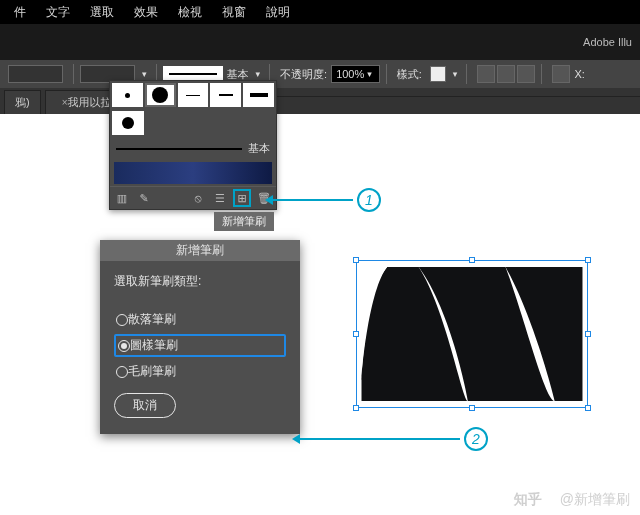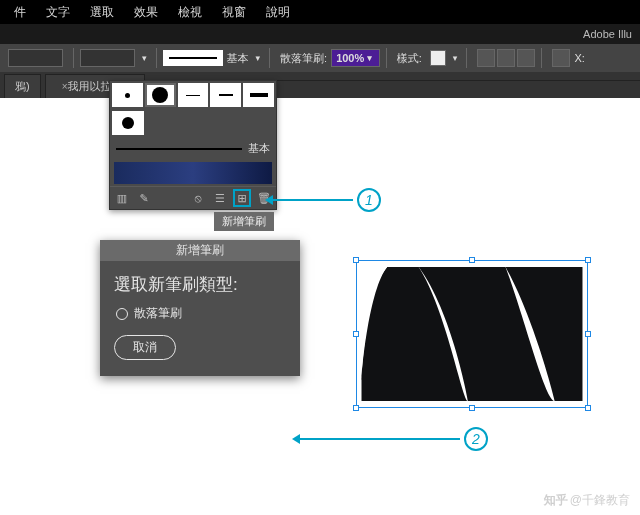--- a/index.html
+++ b/index.html
@@ -3,31 +3,31 @@
 <meta charset="utf-8">
 <style>
 *{box-sizing:border-box;margin:0;padding:0;font-family:"Microsoft JhengHei","PingFang TC",sans-serif;}
 body{width:640px;height:515px;background:#fff;overflow:hidden;position:relative;}
 
 
 .menubar{height:24px;background:#000;color:#d9d9d9;display:flex;align-items:center;font-size:12px;padding:0 4px;}
 .menubar span{margin:0 10px;}
 
 
-.appbar{height:20px;background:#1a1a1a;color:#bbb;font-size:11px;display:flex;justify-content:flex-end;align-items:center;padding-right:8px;padding-left:17px;}
+.appbar{height:36px;background:#1a1a1a;color:#bbb;font-size:11px;display:flex;justify-content:flex-end;align-items:center;padding-right:8px;padding-left:17px;}
 
 
 .ctrlbar{height:28px;background:#444;display:flex;align-items:center;color:#ddd;font-size:11px;padding:0 8px;overflow:hidden;white-space:nowrap;}
 .ctrlbar .sq{width:55px;height:18px;background:#333;border:1px solid #666;margin-right:4px;}
 .ctrlbar .divider{width:1px;height:20px;background:#666;margin:0 6px;}
 .ctrlbar .stroke-swatch{width:60px;height:16px;background:#fff;position:relative;display:inline-flex;align-items:center;justify-content:center;}
 .ctrlbar .stroke-swatch::after{content:"";display:block;width:48px;height:2px;background:#000;}
 .ctrlbar .label{margin:0 4px;}
 .ctrlbar .chev{font-size:9px;margin:0 3px;}
-.ctrlbar .opfield{background:#4c1d95;border:1px solid #666;padding:2px 4px;display:inline-flex;align-items:center;font-weight:bold;}
+.ctrlbar .opfield{background:#000000;border:1px solid #666;padding:2px 4px;display:inline-flex;align-items:center;}
 .ctrlbar .stylesw{width:16px;height:16px;background:#eee;border:1px solid #666;margin:0 4px;}
 .ctrlbar .iconcluster{display:flex;gap:2px;margin-left:4px;}
 .ctrlbar .iconcluster i{width:18px;height:18px;background:#555;border:1px solid #666;display:inline-block;}
 
 
 .tabbar{height:26px;background:#333;display:flex;align-items:flex-end;color:#ccc;font-size:11px;}
 .tabbar .tab{background:#3c3c3c;height:24px;padding:0 10px;display:flex;align-items:center;border:1px solid #222;border-bottom:none;margin-left:4px;}
 .tabbar .tab .x{margin-left:6px;font-size:10px;color:#aaa;}
 .tabbar .ruler{flex:1;height:18px;background:#333;border-top:1px solid #222;border-left:1px solid #222;}
 
@@ -50,41 +50,41 @@
 .brushes .footer{display:flex;justify-content:flex-start;align-items:center;padding:3px 4px;border-top:1px solid #5a5a5a;gap:6px;}
 .brushes .footer .spacer{flex:1;}
 .brushes .fico{width:16px;height:16px;display:flex;align-items:center;justify-content:center;color:#bbb;font-size:11px;}
 .brushes .newbrush{outline:2px solid #00a2c7;outline-offset:-1px;}
 .brushes .tooltip{position:absolute;right:2px;top:100%;margin-top:3px;background:#6b6b6b;color:#eee;font-size:11px;padding:2px 8px;}
 
 
 .dialog{position:absolute;left:100px;top:240px;width:200px;background:#4e4e4e;color:#e5e5e5;box-shadow:0 3px 10px rgba(0,0,0,.5);padding-bottom:10px;}
 .dialog .titlebar{background:#6a6a6a;text-align:center;font-size:12px;padding:2px 0;}
 .dialog .body{padding:12px 14px 6px;}
-.dialog .body .prompt{font-size:17px;margin-bottom:8px;}
-.dialog .opt{display:flex;align-items:center;font-size:12px;margin:5px 0;gap:6px;padding:1px 2px;}
+.dialog .body .prompt{font-size:12px;margin-bottom:20px;}
+.dialog .opt{display:flex;align-items:center;font-size:12px;margin:5px 0;gap:0;padding:1px 2px;}
 .dialog .opt.sel{border:2px solid #1e88e5;border-radius:2px;}
 .dialog .radio{width:12px;height:12px;border:1.5px solid #e5e5e5;border-radius:50%;display:inline-flex;align-items:center;justify-content:center;}
 .dialog .radio.filled::after{content:"";width:6px;height:6px;background:#e5e5e5;border-radius:50%;}
 .dialog .btns{display:flex;justify-content:space-between;gap:10px;margin-top:12px;}
 .dialog .btn{border:1.5px solid #e5e5e5;border-radius:14px;padding:3px 18px;font-size:12px;color:#e5e5e5;background:transparent;}
 
 
 .art{position:absolute;left:356px;top:260px;width:232px;height:148px;border:1px solid #1e88e5;background:#fff;}
 .art .handle{position:absolute;width:6px;height:6px;background:#fff;border:1px solid #1e88e5;}
 .art svg{width:100%;height:100%;}
 
 
 .callout{position:absolute;display:flex;align-items:center;color:#00a2c7;}
 .callout .line{height:2px;background:#00a2c7;}
 .callout .circle{width:24px;height:24px;border:2px solid #00a2c7;border-radius:50%;display:flex;align-items:center;justify-content:center;font-size:14px;font-style:italic;color:#00a2c7;margin-left:4px;}
 .callout .arrow{width:0;height:0;border-top:5px solid transparent;border-bottom:5px solid transparent;border-right:8px solid #00a2c7;}
 
 
-.wm{position:absolute;right:10px;bottom:6px;color:#cfcfcf;font-size:12px;display:flex;align-items:center;gap:2px;}
+.wm{position:absolute;right:10px;bottom:6px;color:#cfcfcf;font-size:14px;display:flex;align-items:center;gap:18px;}
 .wm .zh{font-weight:bold;}
 </style>
 </head>
 <body>
 
 <div class="menubar">
   <span>件</span>
   <span>文字</span>
   <span>選取</span>
   <span>效果</span>
@@ -100,21 +100,21 @@
 <div class="ctrlbar">
   <div class="sq"></div>
   <div class="divider"></div>
   <div class="sq"></div>
   <span class="chev">▾</span>
   <div class="divider"></div>
   <div class="stroke-swatch"></div>
   <span class="label">基本</span>
   <span class="chev">▾</span>
   <div class="divider"></div>
-  <span class="label">散落筆刷:</span>
+  <span class="label">不透明度:</span>
   <div class="opfield">
     <span>100%</span>
     <span class="chev">▾</span>
   </div>
   <div class="divider"></div>
   <span class="label">樣式:</span>
   <div class="stylesw"></div>
   <span class="chev">▾</span>
   <div class="divider"></div>
   <div class="iconcluster">
@@ -186,20 +186,28 @@
   <div class="circle">1</div>
 </div>
 
 <div class="dialog">
   <div class="titlebar">新增筆刷</div>
   <div class="body">
     <div class="prompt">選取新筆刷類型:</div>
     <div class="opt">
         <span class="radio"></span>
         <span>散落筆刷</span>
+      </div>
+    <div class="opt sel">
+        <span class="radio filled"></span>
+        <span>圖樣筆刷</span>
+      </div>
+    <div class="opt">
+        <span class="radio"></span>
+        <span>毛刷筆刷</span>
       </div>
     <div class="btns">
       <button class="btn">取消</button>
     </div>
   </div>
 </div>
 
 <div class="callout" style="left:292px;top:427px;">
   <div class="arrow"></div>
   <div class="line" style="width:160px"></div>
@@ -219,14 +227,14 @@
   <div class="handle" style="right:-4px;top:-4px"></div>
   <div class="handle" style="left:-4px;top:50%;margin-top:-3px"></div>
   <div class="handle" style="right:-4px;top:50%;margin-top:-3px"></div>
   <div class="handle" style="left:-4px;bottom:-4px"></div>
   <div class="handle" style="left:50%;bottom:-4px;margin-left:-3px"></div>
   <div class="handle" style="right:-4px;bottom:-4px"></div>
 </div>
 
 <div class="wm">
   <span class="zh">知乎</span>
-  <span>@千鋒教育</span>
+  <span>@新增筆刷</span>
 </div>
 
 </body></html>

